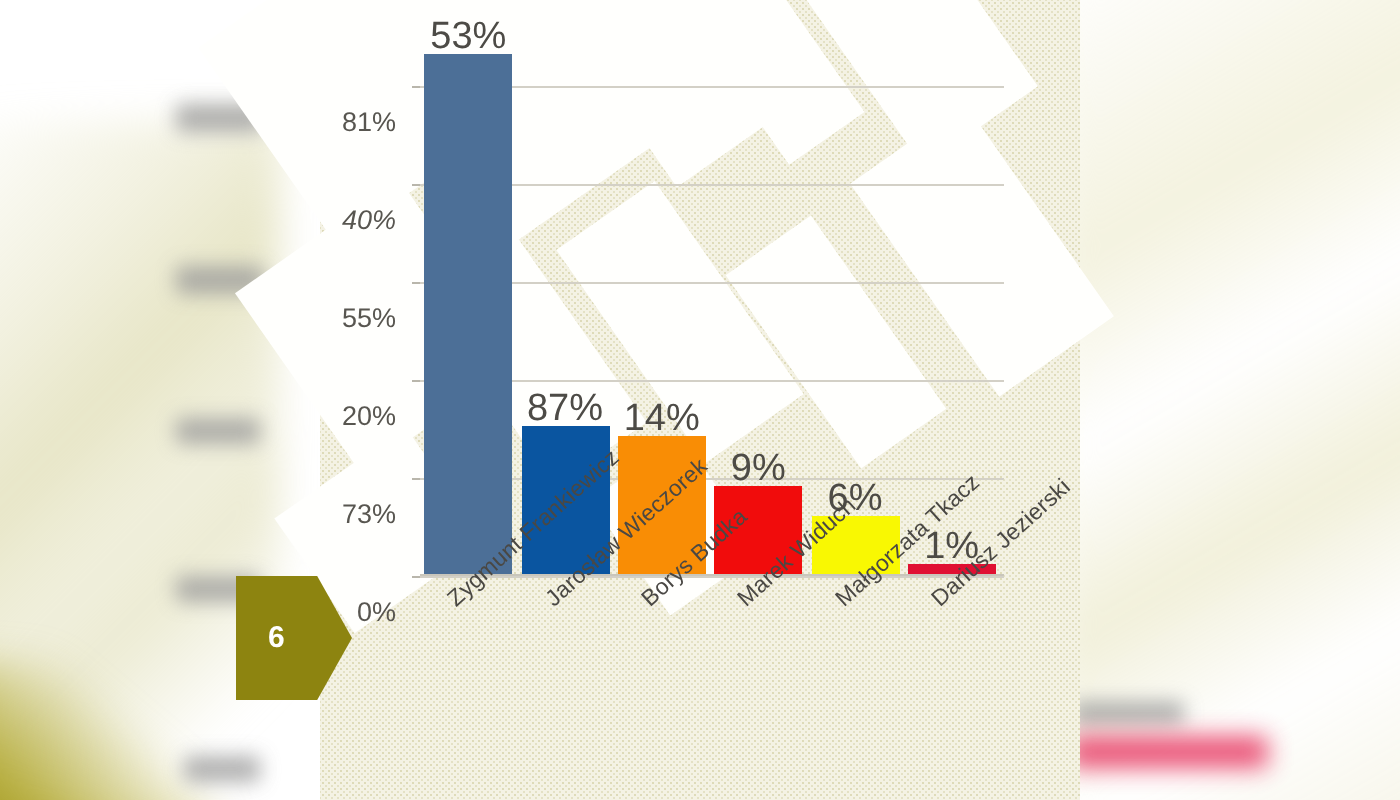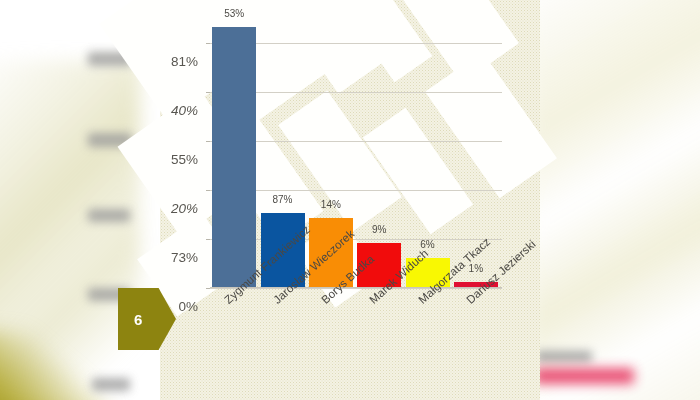--- a/index.html
+++ b/index.html
@@ -143,21 +143,21 @@
   }
 
   .bar {
     position: absolute;
     bottom: 1px;
     box-sizing: border-box;
   }
   .bar-value {
     position: absolute;
     transform: translateX(-50%);
-    font-size: 10px;
+    font-size: 19px;
     color: #4d4b46;
     white-space: nowrap;
   }
 
   .xlabels {
     position: absolute;
     left: 0; top: 0;
     width: 700px; height: 400px;
     pointer-events: none;
   }
@@ -225,21 +225,21 @@
     <div class="sheet-white" style="left:232px;top:112px;width:52px;height:118px;transform:rotate(-35deg);"></div>
     <div class="sheet-white" style="left:296px;top:60px;width:70px;height:130px;transform:rotate(-35deg);"></div>
     <div class="sheet-white" style="left:-10px;top:230px;width:80px;height:70px;transform:rotate(-35deg);"></div>
     <div class="sheet-white" style="left:150px;top:228px;width:56px;height:70px;transform:rotate(-35deg);"></div>
   </div>
 
   <div class="chart">
     <div class="ylabels">
         <div class="ylabel" style="top: 288px;">0%</div>
         <div class="ylabel" style="top: 238.909px;">73%</div>
-        <div class="ylabel" style="top: 189.818px; font-style: italic;">20%</div>
+        <div class="ylabel" style="top: 189.818px;">20%</div>
         <div class="ylabel" style="top: 140.727px;">55%</div>
         <div class="ylabel" style="top: 91.6364px; font-style: italic;">40%</div>
         <div class="ylabel" style="top: 42.5455px;">81%</div>
       </div>
     <div class="plot">
         <div class="gridline" style="top: 270px;"></div>
         <div class="tickmark" style="top: 270px;"></div>
         <div class="gridline" style="top: 220.909px;"></div>
         <div class="tickmark" style="top: 220.909px;"></div>
         <div class="gridline" style="top: 171.818px;"></div>

